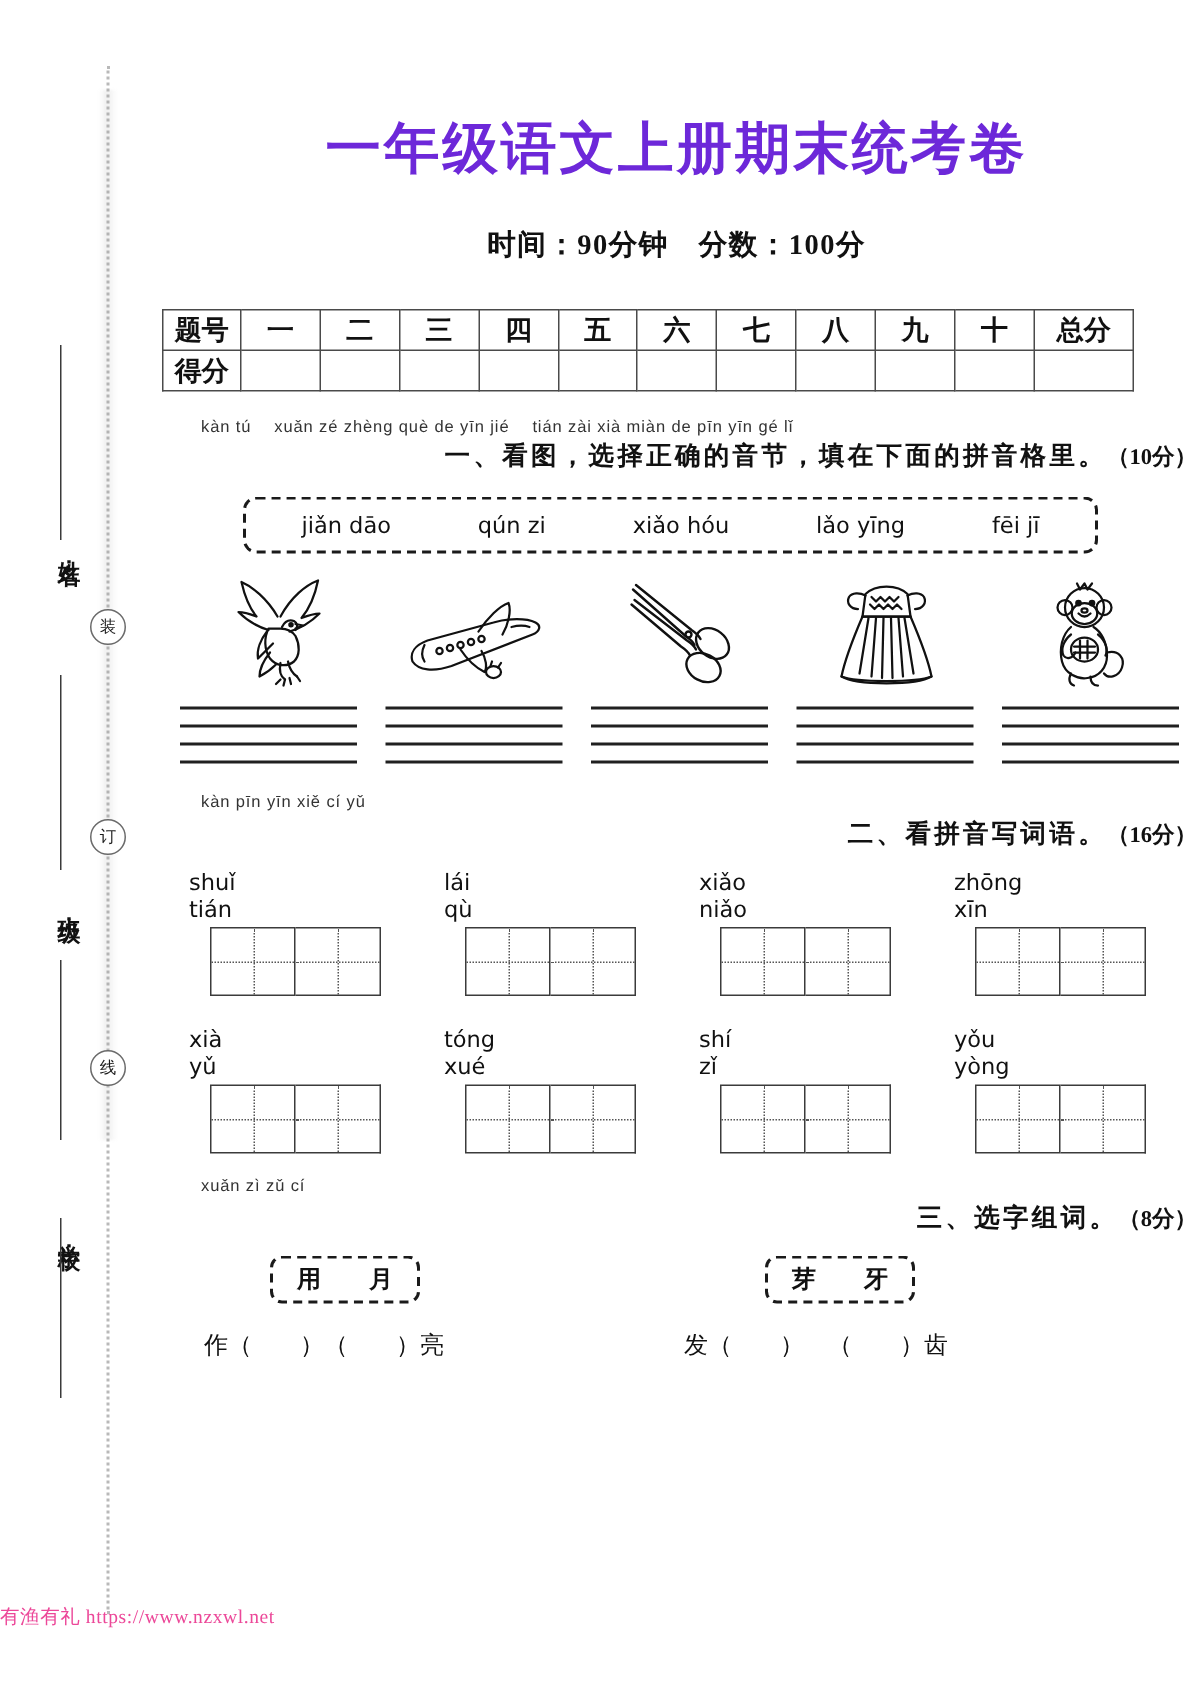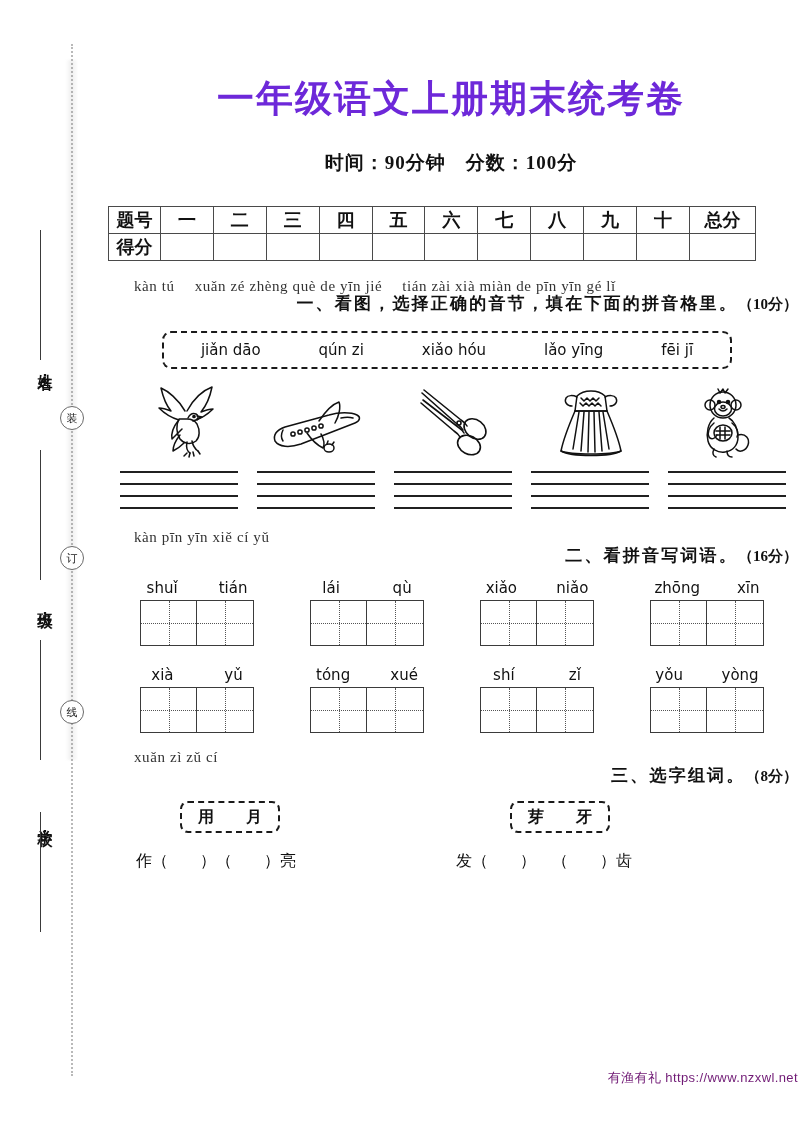--- a/index.html
+++ b/index.html
@@ -106,27 +106,27 @@
     font-size: 18px;
     font-family: "Liberation Serif", "DejaVu Serif", serif;
     font-weight: bold;
   }
   table.score td.lead { width: 52px; }
   table.score td.total { width: 66px; }
 
   
   .sec { margin-top: 16px; }
   .sec-py {
-    font-size: 15px;
+    font-size: 11px;
     color: #333;
     letter-spacing: .6px;
     padding-left: 30px;
     height: 15px;
     white-space: nowrap;
-    font-family: Liberation Serif, serif;
+    font-family: Liberation Sans, sans-serif;
   }
   .sec-title {
     font-size: 17px;
     font-weight: bold;
     font-family: "Liberation Serif", "DejaVu Serif", serif;
     letter-spacing: 2.2px;
     white-space: nowrap;
     text-align: right;
   }
   .sec-title .pts { font-size: 15px; letter-spacing: 0; }
@@ -186,20 +186,21 @@
     justify-content: space-between;
   }
   .tzg-group { width: 150px; }
   .tzg-py {
     display: flex;
     justify-content: space-around;
     font-family: "DejaVu Sans", sans-serif;
     font-size: 15px;
     margin-bottom: 3px;
     padding: 0 4px;
+    flex-direction: column;
   }
   .tzg {
     display: flex;
     width: 114px;
     margin: 0 auto;
   }
   .tzg .cell {
     width: 57px; height: 46px;
     border: 1px solid #3b3b3b;
     position: relative;
@@ -244,24 +245,25 @@
     font-family: "Liberation Serif", "DejaVu Serif", serif;
     font-size: 16px;
     white-space: pre;
   }
 
   
   .footer {
     position: absolute;
     left: 0; top: 1069px;
     width: 798px;
-    text-align: right;
+    text-align: left;
     font-size: 13px;
-    color: #701a75;
+    color: #ec4899;
     letter-spacing: .4px;
+    font-family: Liberation Serif, serif;
   }
 
   svg.pic { display: block; }
 </style>
 </head>
 <body>
 
 <div id="sidebar">
   <div class="side-dotline"></div>
   <div class="side-smudge"></div>

